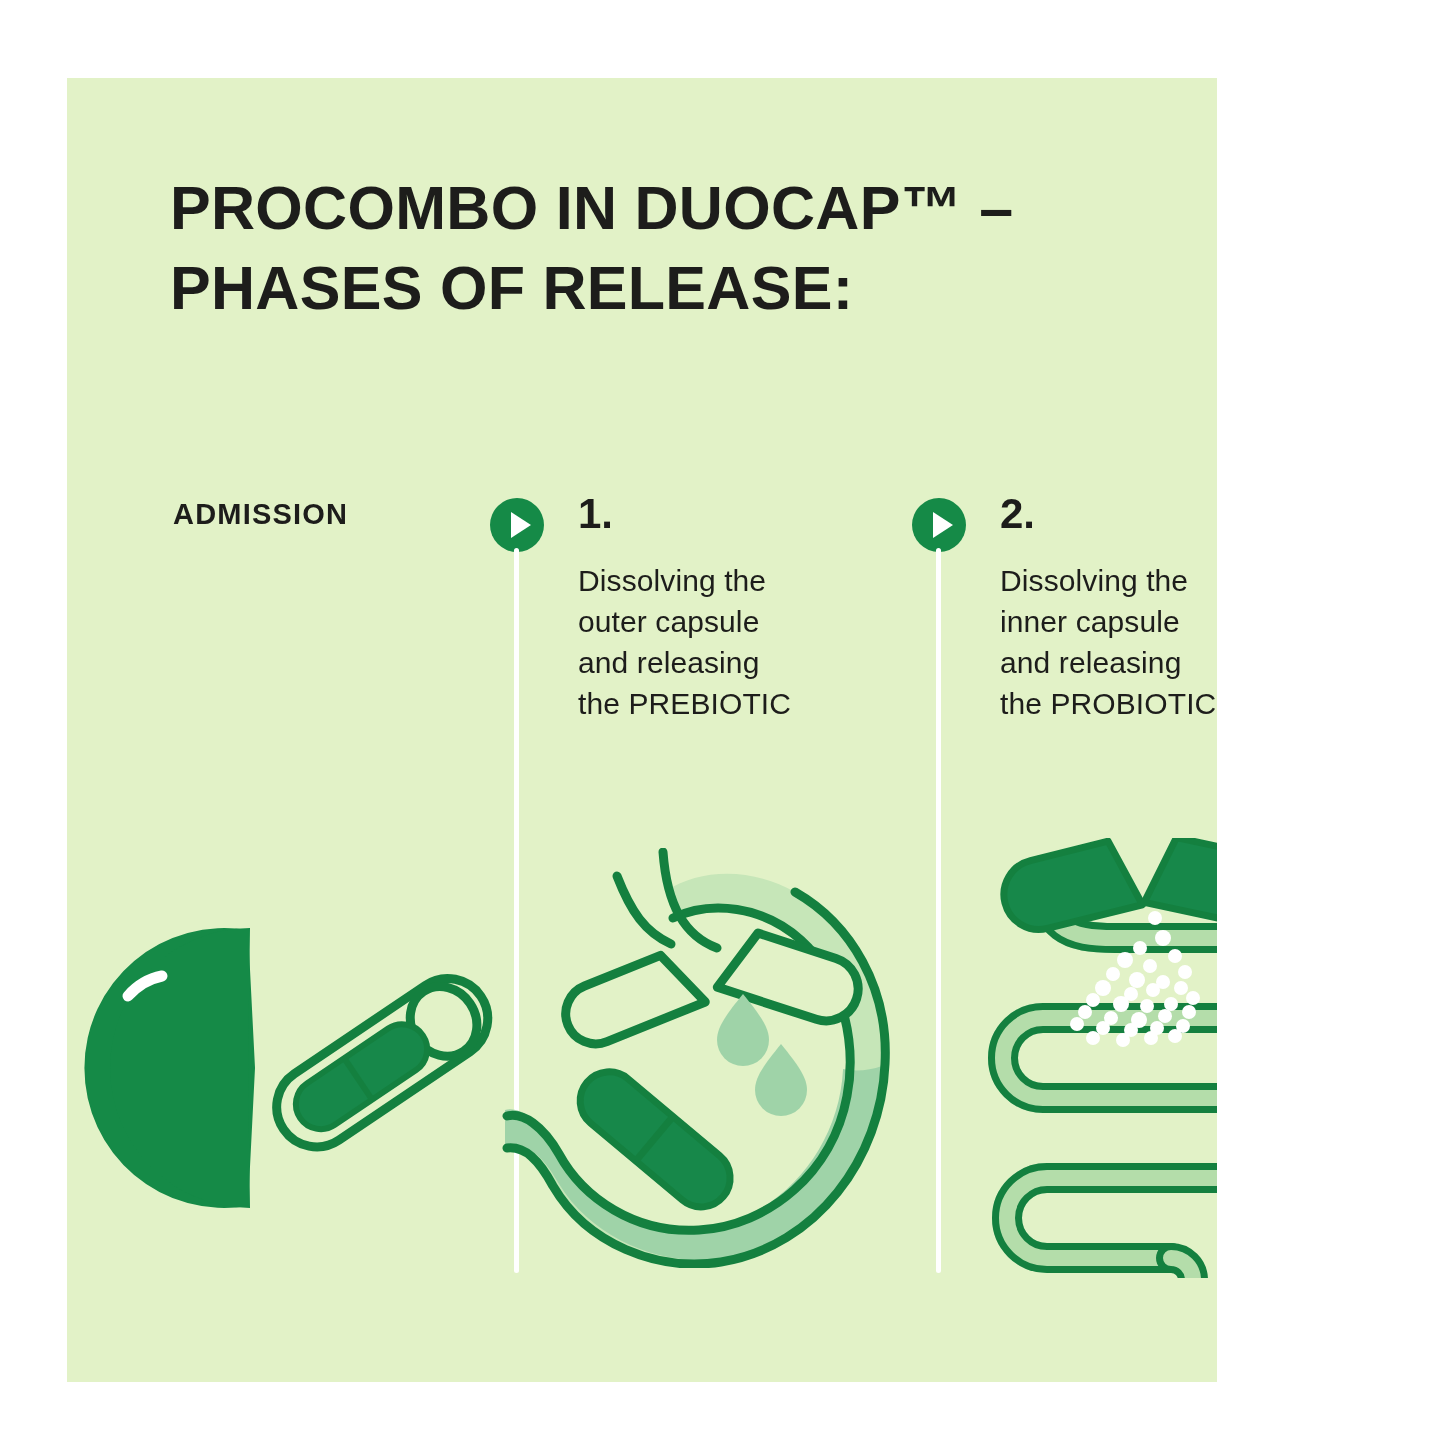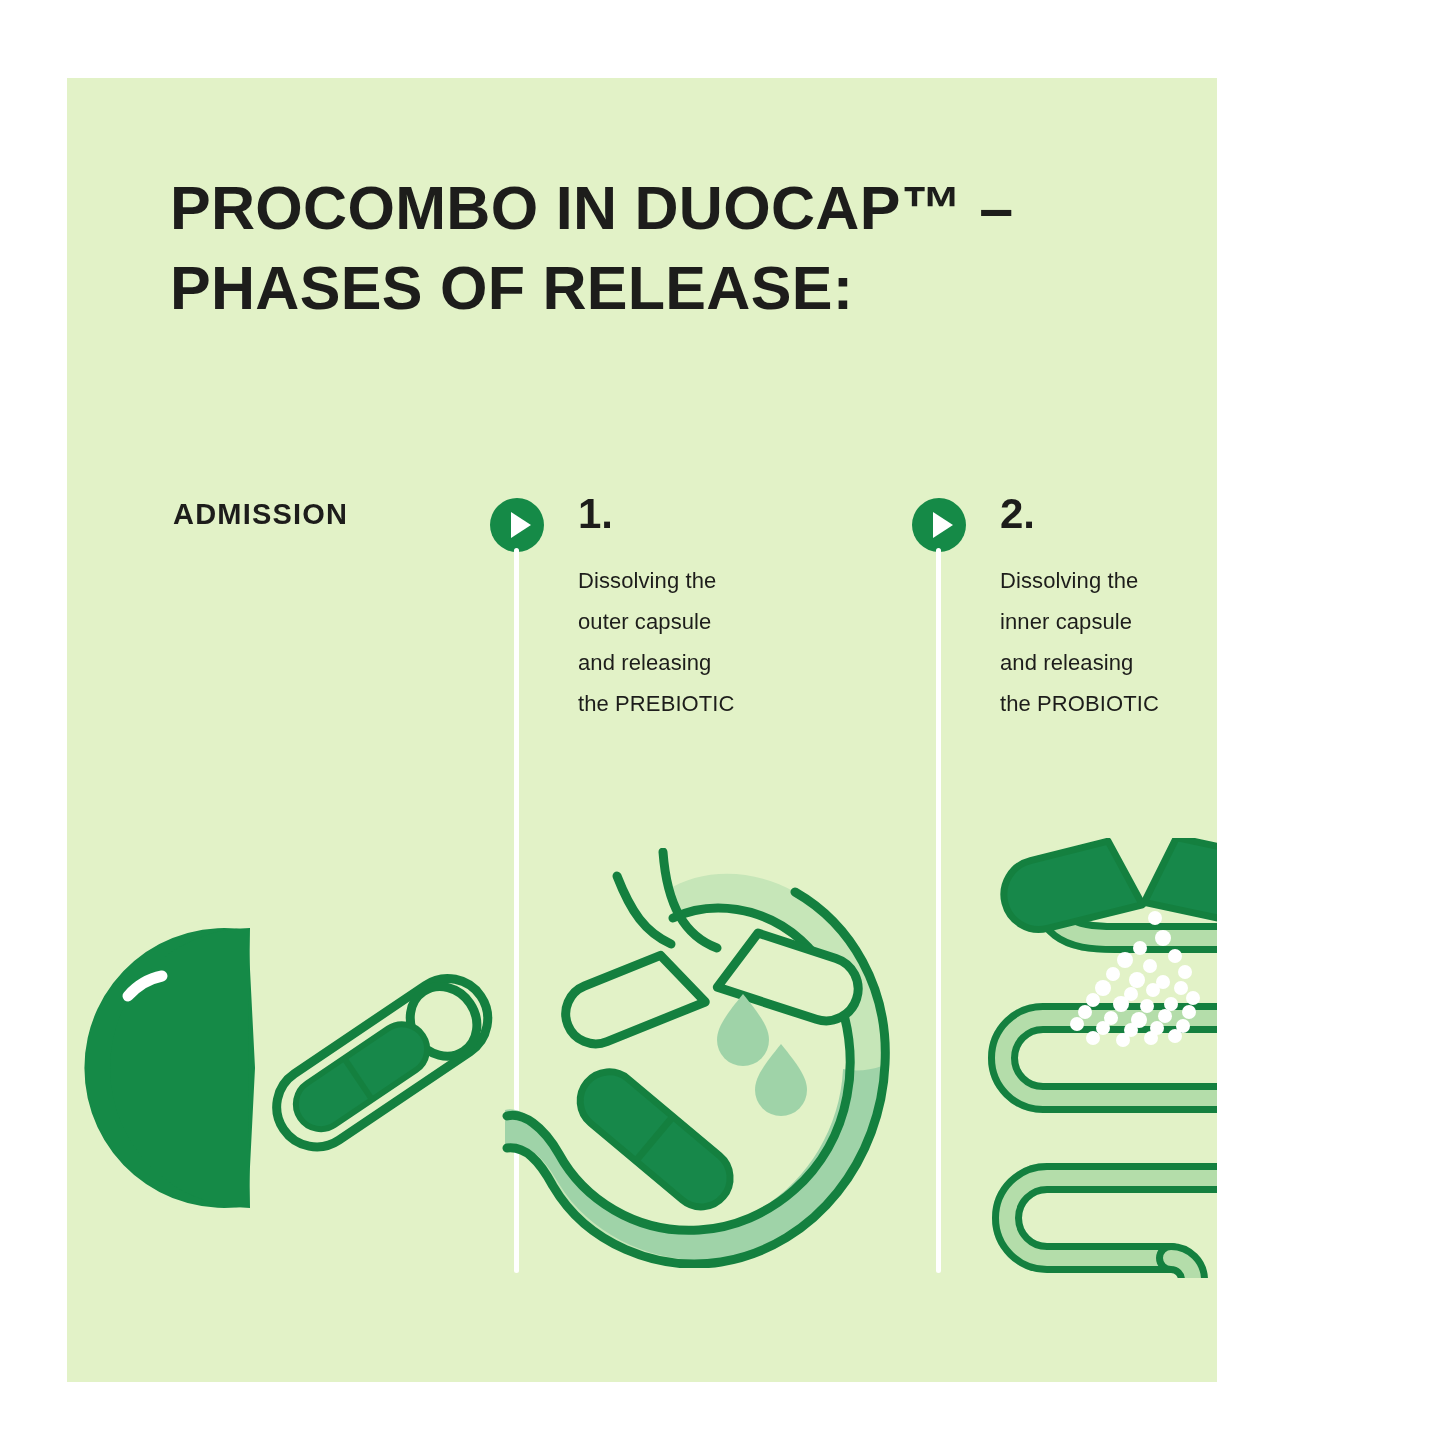--- a/index.html
+++ b/index.html
@@ -108,21 +108,21 @@
   .step-num {
     font-size: 42px;
     font-weight: 700;
     color: #1d1d1b;
     line-height: 48px;
     letter-spacing: 0px;
     font-family: "Liberation Sans", sans-serif;
   }
   .step-text {
     margin-top: 22px;
-    font-size: 22px;
+    font-size: 30px;
     line-height: 41px;
     color: #1d1d1b;
     font-weight: 400;
     letter-spacing: 0.1px;
     white-space: pre-line;
     font-family: "Liberation Sans", sans-serif;
   }
 
   
   .illus { position: absolute; }

